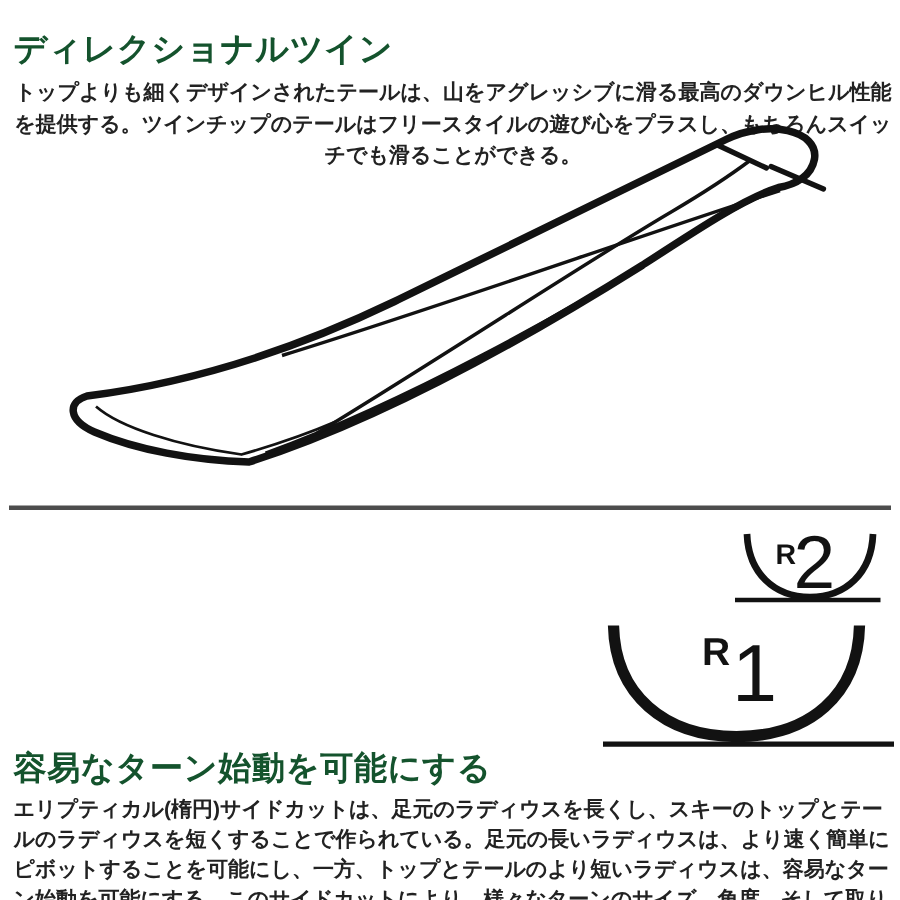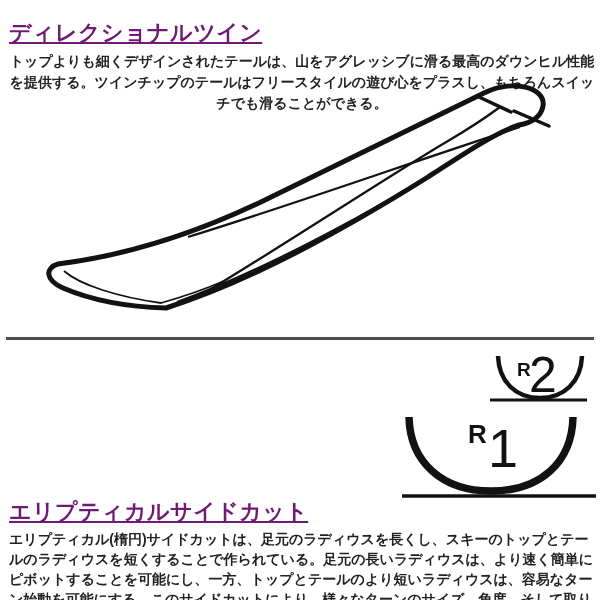--- a/index.html
+++ b/index.html
@@ -10,23 +10,22 @@
     color: #1a1a1a;
     position: relative;
     overflow: hidden;
   }
   .abs { position: absolute; }
   .section-heading {
     left: 9px;
     font-size: 22px;
     font-weight: 700;
     letter-spacing: 0.5px;
-    color: #701a75;
+    color: #14532d;
     white-space: nowrap;
-    text-decoration: underline;
   }
   .body-text {
     left: 9px;
     width: 586px;
     font-size: 14px;
     font-weight: 700;
     line-height: 21px;
     color: #222222;
     text-align: left;
   }
@@ -95,15 +94,15 @@
   <path class="ink-stroke" stroke-width="7.5" d="M 409,417
            C 410,463 443,491 491,491
            C 540,491 572,463 573,417"></path>
   <path class="ink-stroke" stroke-width="3.5" d="M 402,496 L 596,496"></path>
   <text class="r-label-small" x="468" y="443" font-size="26">R</text>
   <text class="r-label-big" x="488" y="467" font-size="54">1</text>
 </svg>
 
 <div id="divider" class="abs"></div>
 
-<h2 id="heading-2" class="abs section-heading">エリプティカルサイドカット</h2>
+<h2 id="heading-2" class="abs section-heading">容易なターン始動を可能にする</h2>
 
 <p id="para-2" class="abs body-text">エリプティカル(楕円)サイドカットは、足元のラディウスを長くし、スキーのトップとテールのラディウスを短くすることで作られている。足元の長いラディウスは、より速く簡単にピボットすることを可能にし、一方、トップとテールのより短いラディウスは、容易なターン始動を可能にする。このサイドカットにより、様々なターンのサイズ、角度、そして取り付け位置が可能になる（当社の取り付けガイド参照）。</p>
 
 </body></html>

